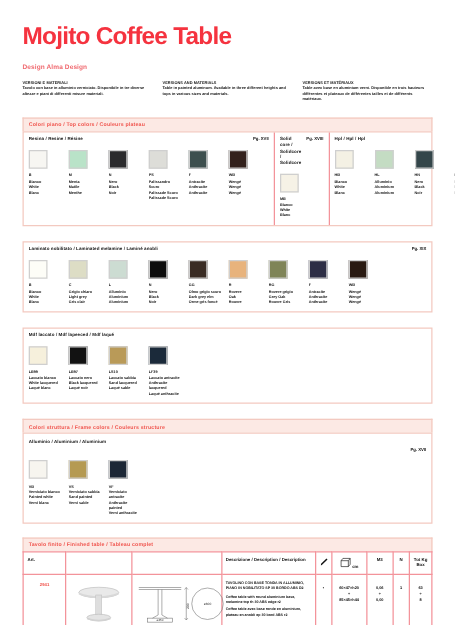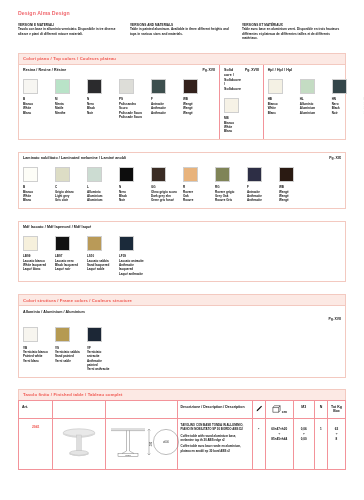--- a/index.html
+++ b/index.html
@@ -143,20 +143,21 @@
   .photo { display: block; margin: 2px auto; }
   .tech { display: block; margin: 2px auto; }
 
   svg { overflow: visible; }
 </style>
 </head>
 <body>
 
 <div class="page">
 
+  <div class="title">Mojito Coffee Table</div>
   <div class="designer">Design Alma Design</div>
 
   <div class="intro">
     <div class="intro-col">
       <div class="intro-h">VERSIONI E MATERIALI</div>
       <div class="intro-p">Tavolo con base in alluminio verniciato. Disponibile in tre diverse altezze e piani di differenti misure materiali.</div>
     </div>
     <div class="intro-col">
       <div class="intro-h">VERSIONS AND MATERIALS</div>
       <div class="intro-p">Table in painted aluminum. Available in three different heights and tops in various sizes and materials.</div>

